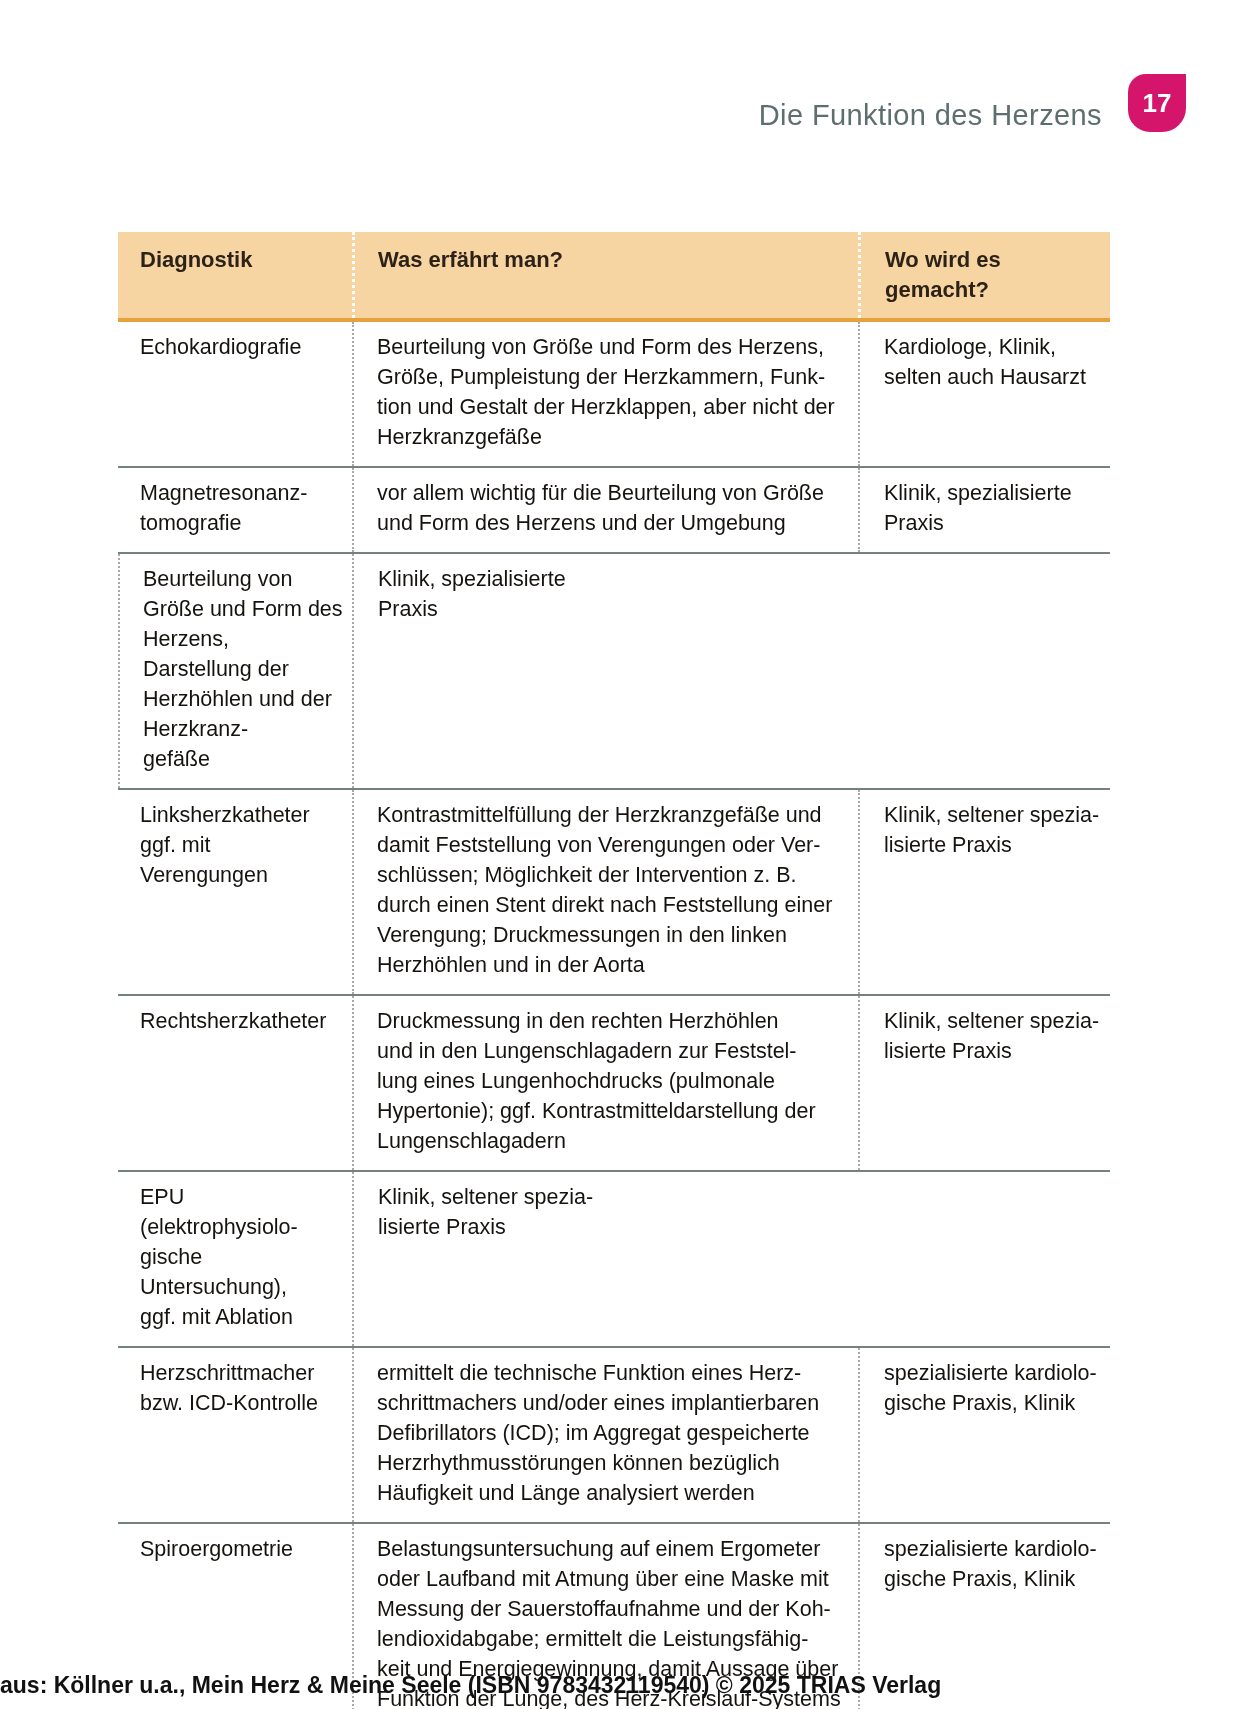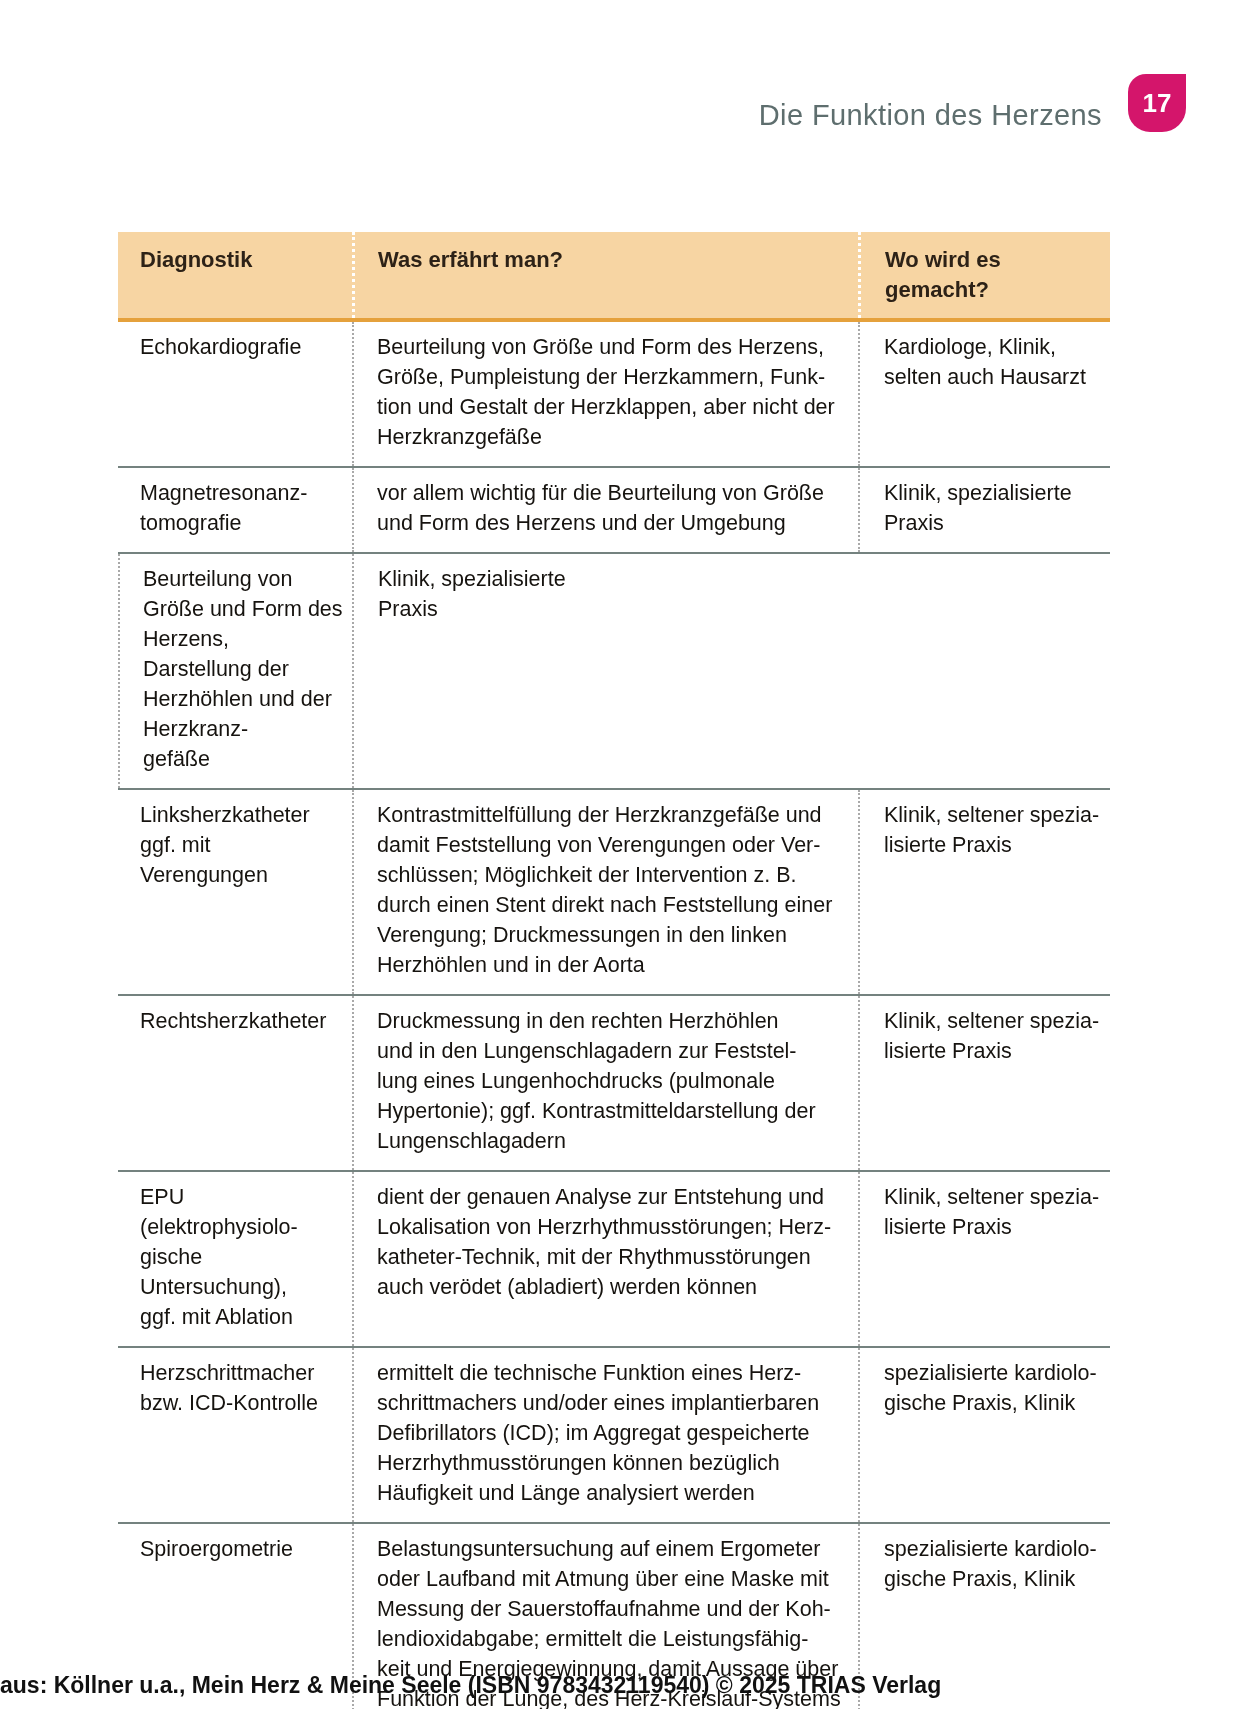--- a/index.html
+++ b/index.html
@@ -165,24 +165,20 @@
 Hypertonie); ggf. Kontrastmitteldarstellung der
 Lungenschlagadern</div>
       <div class="t-cell c3">Klinik, seltener spezia-
 lisierte Praxis</div>
     </div>
 
     <div class="t-row">
       <div class="t-cell c1">EPU (elektrophysiolo-
 gische Untersuchung),
 ggf. mit Ablation</div>
-      <div class="t-cell c2">dient der genauen Analyse zur Entstehung und
-Lokalisation von Herzrhythmusstörungen; Herz-
-katheter-Technik, mit der Rhythmusstörungen
-auch verödet (abladiert) werden können</div>
       <div class="t-cell c3">Klinik, seltener spezia-
 lisierte Praxis</div>
     </div>
 
     <div class="t-row">
       <div class="t-cell c1">Herzschrittmacher
 bzw. ICD-Kontrolle</div>
       <div class="t-cell c2">ermittelt die technische Funktion eines Herz-
 schrittmachers und/oder eines implantierbaren
 Defibrillators (ICD); im Aggregat gespeicherte

